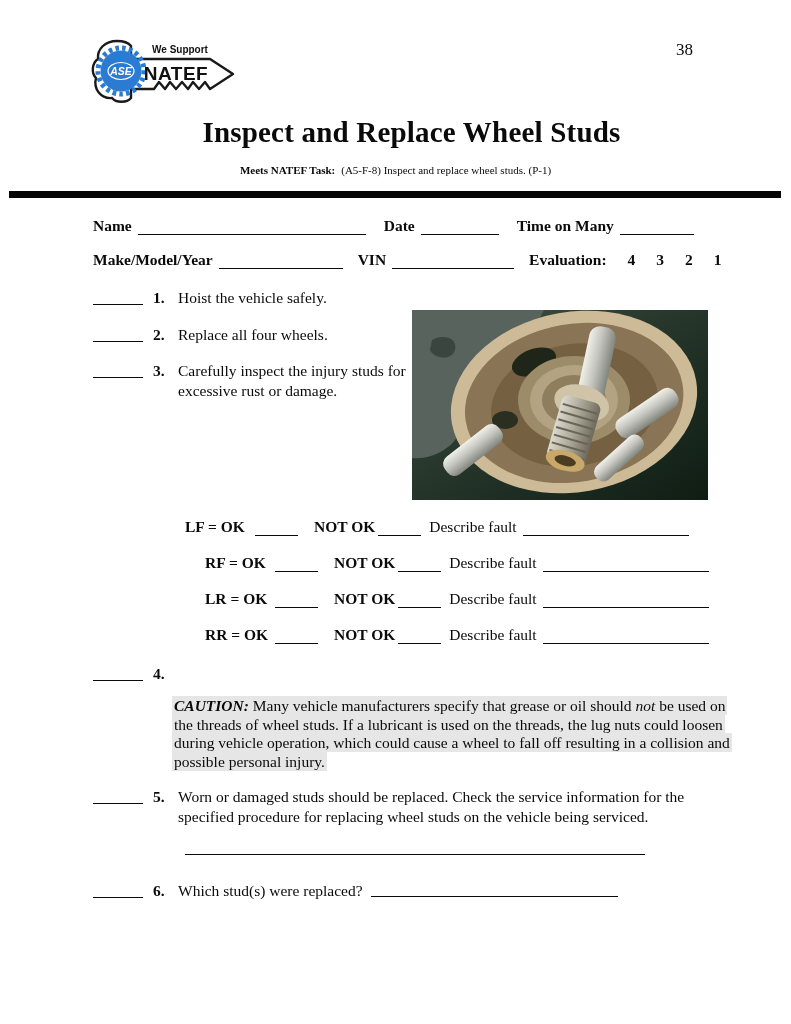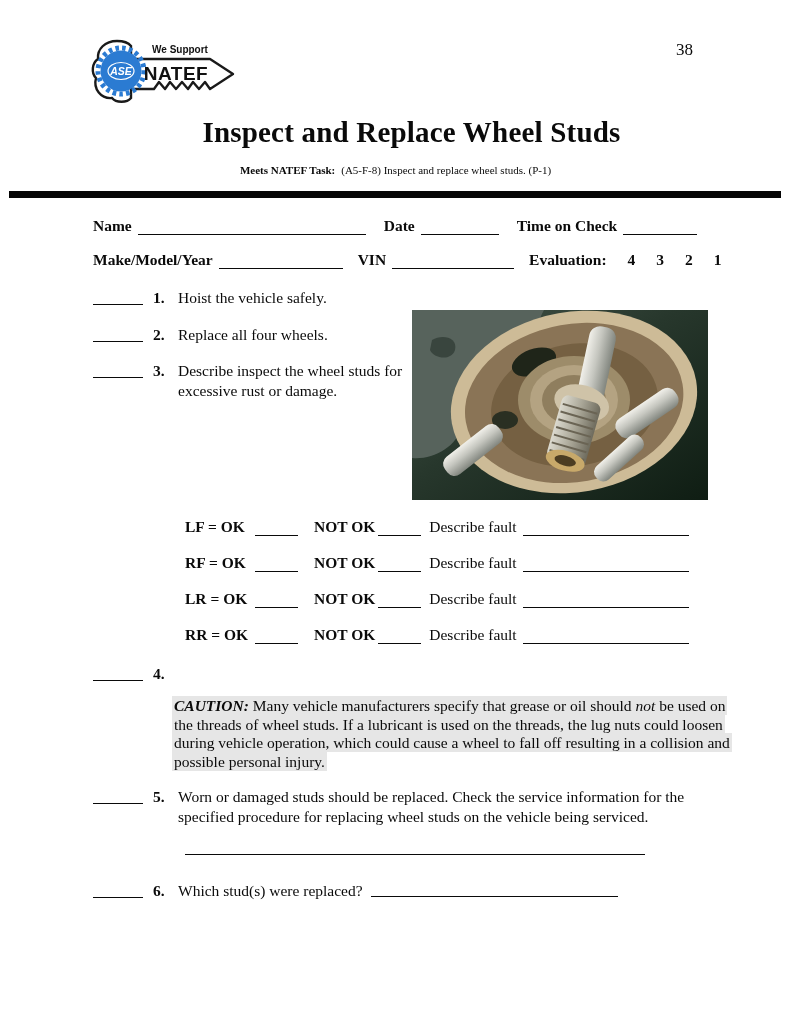--- a/index.html
+++ b/index.html
@@ -40,21 +40,21 @@
 
   .steps-123 { left:93px; top:288px; width:322px; }
   .steps-123 .step + .step { margin-top:17px; }
   .steps-123 .step:nth-child(3) { margin-top:16px; }
 
   .photo-frame { left:412px; top:310px; width:296px; height:190px; }
   .photo-frame svg { display:block; }
 
   .wheel-checks { left:185px; top:516px; font-size:15.5px; }
   .wheel-row { display:flex; align-items:flex-end; white-space:nowrap; height:20px; }
-  .wheel-row + .wheel-row { margin-top:16px; }
+  .wheel-row + .wheel-row { margin-top:16px;margin-left:20px; }
   .blank42 { display:inline-block; width:43px; height:15px; border-bottom:1.7px solid #0a0a0a; }
   .wheel-label { font-weight:bold; width:70px; }
   .notok-label { font-weight:bold; margin-left:16px; }
   .notok-blank { margin-left:3px; }
   .describe-label { margin-left:8px; }
   .describe-line { display:inline-block; width:166px; height:15px; border-bottom:1.4px solid #0a0a0a; margin-left:6px; }
 
   .step4 { left:93px; top:664px; width:650px; }
 
   .caution-block { left:172px; top:697px; width:560px; font-size:15.5px; line-height:18.5px; }
@@ -101,21 +101,21 @@
   </div>
 
   <div class="abs thick-rule"></div>
 
   <div class="abs form-block">
     <div class="form-row">
       <span class="b">Name</span>
       <span class="wline g6" style="width:228px"></span>
       <span class="b g18">Date</span>
       <span class="wline g6" style="width:78px"></span>
-      <span class="b g18">Time on Check</span>
+      <span class="b g18">Time on Many</span>
       <span class="wline g6" style="width:74px"></span>
     </div>
     <div class="form-row">
       <span class="b">Make/Model/Year</span>
       <span class="wline g6" style="width:124px"></span>
       <span class="b g15">VIN</span>
       <span class="wline g6" style="width:122px"></span>
       <span class="b g15">Evaluation:</span>
       <span class="score">4</span>
       <span class="score">3</span>
@@ -131,21 +131,21 @@
       <div class="step-text">Hoist the vehicle safely.</div>
     </div>
     <div class="step">
       <span class="step-blank"></span>
       <span class="step-num">2.</span>
       <div class="step-text">Replace all four wheels.</div>
     </div>
     <div class="step">
       <span class="step-blank"></span>
       <span class="step-num">3.</span>
-      <div class="step-text" style="width:240px">Describe inspect the wheel studs for excessive rust or damage.</div>
+      <div class="step-text" style="width:240px">Carefully inspect the injury studs for excessive rust or damage.</div>
     </div>
   </div>
 
   <div class="abs photo-frame">
     <svg width="296" height="190" viewBox="0 0 296 190">
       <defs>
         <linearGradient id="pbg" x1="0" y1="0" x2="1" y2="1">
           <stop offset="0" stop-color="#46564b"></stop>
           <stop offset="0.45" stop-color="#27372c"></stop>
           <stop offset="1" stop-color="#0f1d13"></stop>

